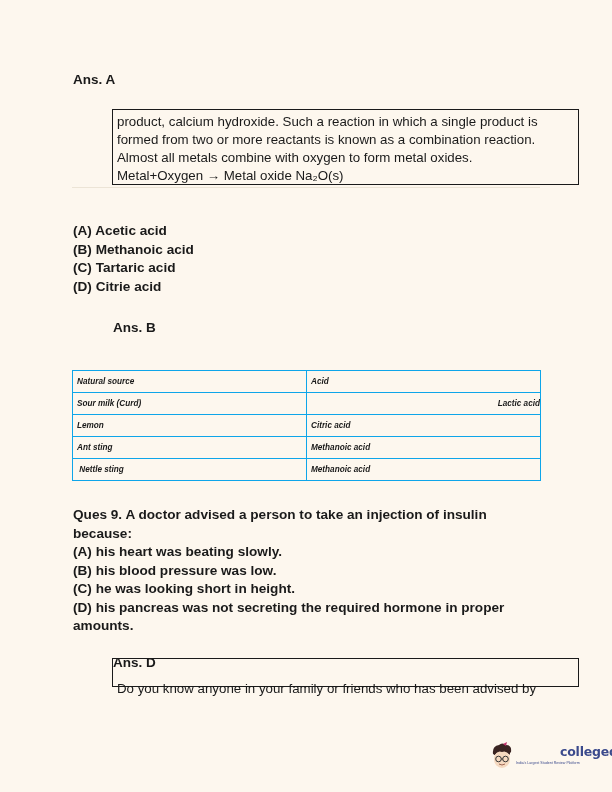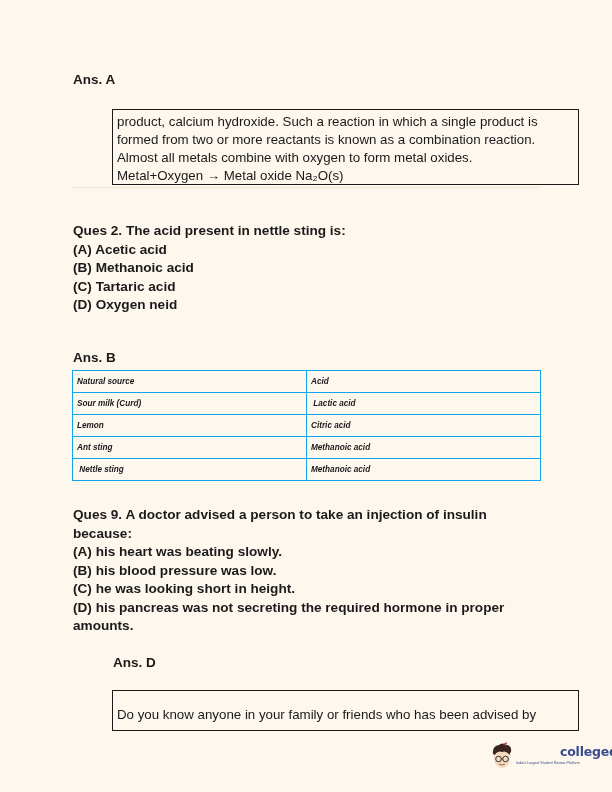--- a/index.html
+++ b/index.html
@@ -94,38 +94,37 @@
 
 <div class="abs box" style="top:109px; height:76px;">
   <span class="line">product, calcium hydroxide. Such a reaction in which a single product is</span>
   <span class="line">formed from two or more reactants is known as a combination reaction.</span>
   <span class="line">Almost all metals combine with oxygen to form metal oxides.</span>
   <span class="line">Metal+Oxygen → Metal oxide Na₂O(s)</span>
 </div>
 <div class="abs" style="left:72px; top:187px; width:468px; height:1px; background:#ece4d6;"></div>
 
 <div class="abs q" style="top:222px;">
-  <span class="line">Ques 2. The acid present in nettle sting is:</span>
   <span class="line">(A) Acetic acid</span>
   <span class="line">(B) Methanoic acid</span>
   <span class="line">(C) Tartaric acid</span>
-  <span class="line">(D) Oxygen neid</span>
+  <span class="line">(D) Citrie acid</span>
 </div>
 
-<div class="abs ans" style="top:350px;">Ans. B</div>
+<div class="abs ans" style="top:320px;margin-left:40px;">Ans. B</div>
 
 <table class="acid">
   <tbody>
       <tr>
     <td class="c1">Natural source</td>
     <td>Acid</td>
   </tr>
   <tr>
     <td class="c1" style="white-space:pre;">Sour milk (Curd)</td>
-    <td style="white-space:pre;"> Lactic acid</td>
+    <td style="white-space:pre;text-align:right;"> Lactic acid</td>
   </tr>
   <tr>
     <td class="c1">Lemon</td>
     <td>Citric acid</td>
   </tr>
   <tr>
     <td class="c1">Ant sting</td>
     <td>Methanoic acid</td>
   </tr>
   <tr>
@@ -140,21 +139,21 @@
   <span class="line">because:</span>
   <span class="line">(A) his heart was beating slowly.</span>
   <span class="line">(B) his blood pressure was low.</span>
   <span class="line">(C) he was looking short in height.</span>
   <span class="line">(D) his pancreas was not secreting the required hormone in proper</span>
   <span class="line">amounts.</span>
 </div>
 
 <div class="abs ans" style="top:655px;margin-left:40px;">Ans. D</div>
 
-<div class="abs box" style="top:690px; height:41px; padding-top:15px;">
+<div class="abs box" style="top:658px; height:29px; padding-top:21px;">
   <span class="line">Do you know anyone in your family or friends who has been advised by</span>
 </div>
 
 <div class="abs logo">
   <svg width="24" height="30" viewBox="0 0 24 30" style="position:absolute; left:0; top:0;">
 
     <path d="M3 12 Q2 4 9 3 Q12 0 16 3 Q22 3 21 10 L19 12 Q16 8 12 9 Q7 9 5 13 Z" fill="#3a2422"></path>
     <path d="M13 2 L17 0 L16 4 Z" fill="#c0306a"></path>
 
     <ellipse cx="12" cy="17" rx="8" ry="9" fill="#f5d9c0"></ellipse>

